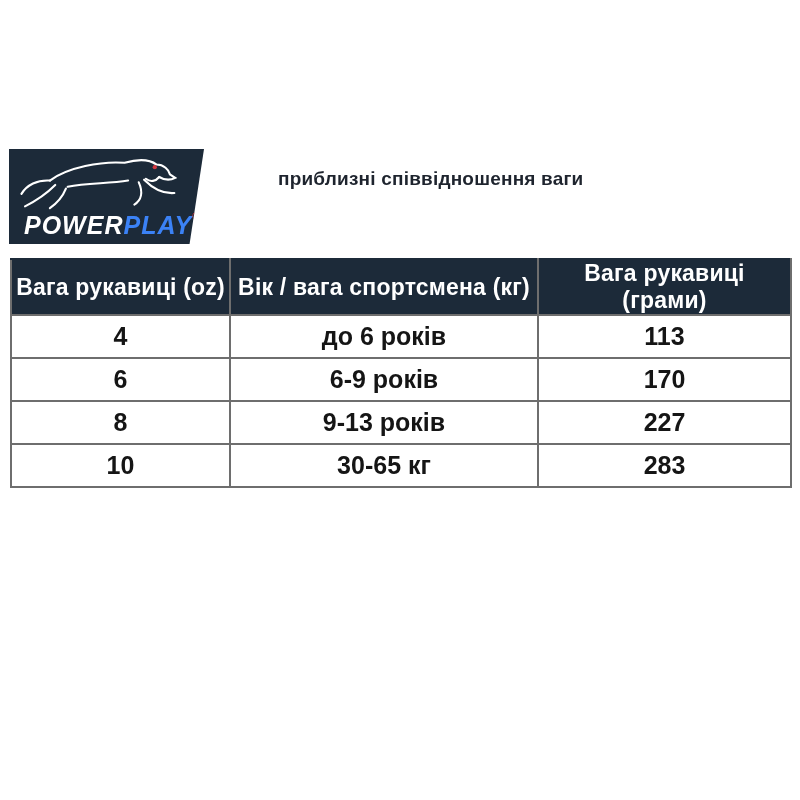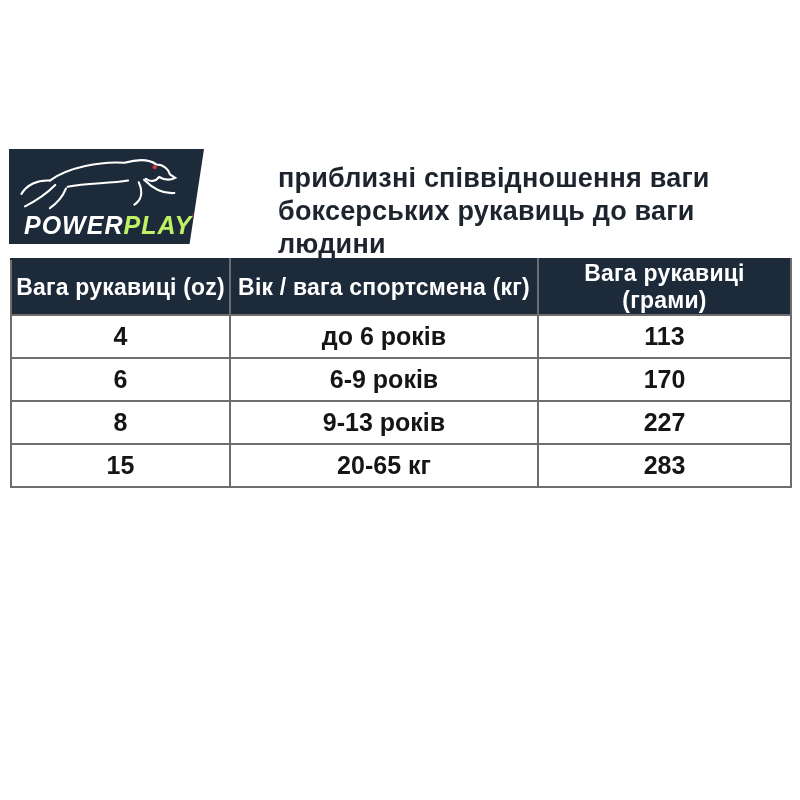--- a/index.html
+++ b/index.html
@@ -29,34 +29,34 @@
     position: absolute;
     left: 15px; bottom: 6px;
     font-size: 25px;
     font-weight: bold;
     font-style: italic;
     letter-spacing: 1px;
     color: #ffffff;
     white-space: nowrap;
     line-height: 1;
   }
-  .brand .play { color: #bef264; }
+  .brand .play { color: #3b82f6; }
   .brand .reg {
     color: #d23840;
     font-size: 10px;
     font-style: normal;
     vertical-align: 14px;
     letter-spacing: 0;
   }
 
   
   .title {
     position: absolute;
     left: 278px; top: 162px;
-    font-size: 27px;
+    font-size: 19px;
     line-height: 33px;
     font-weight: bold;
     color: #1e242e;
     letter-spacing: 0.2px;
   }
 
   
   table.size-table {
     position: absolute;
     left: 10px; top: 258px;
@@ -115,21 +115,20 @@
         <path d="M44 36 C34 46 22 54 10 60"></path>
         <path d="M56 40 C52 50 45 57 38 62"></path>
       </g>
       <circle cx="156" cy="16" r="2.4" fill="#d23840"></circle>
     </svg>
     <div class="brand"><span>POWER</span><span class="play">PLAY</span><span class="reg">®</span></div>
   </div>
 
   <div class="title">
     <div>приблизні співвідношення ваги</div>
-    <div>боксерських рукавиць до ваги людини</div>
   </div>
 
   <table class="size-table">
     <colgroup>
         <col class="c1">
         <col class="c2">
         <col class="c3">
       </colgroup>
     <thead>
       <tr>
@@ -148,20 +147,20 @@
           <td>6</td>
           <td>6-9 років</td>
           <td>170</td>
         </tr>
         <tr>
           <td>8</td>
           <td>9-13 років</td>
           <td>227</td>
         </tr>
         <tr>
-          <td>15</td>
-          <td>20-65 кг</td>
+          <td>10</td>
+          <td>30-65 кг</td>
           <td>283</td>
         </tr>
       </tbody>
   </table>
 
 </div>
 
 </body></html>

